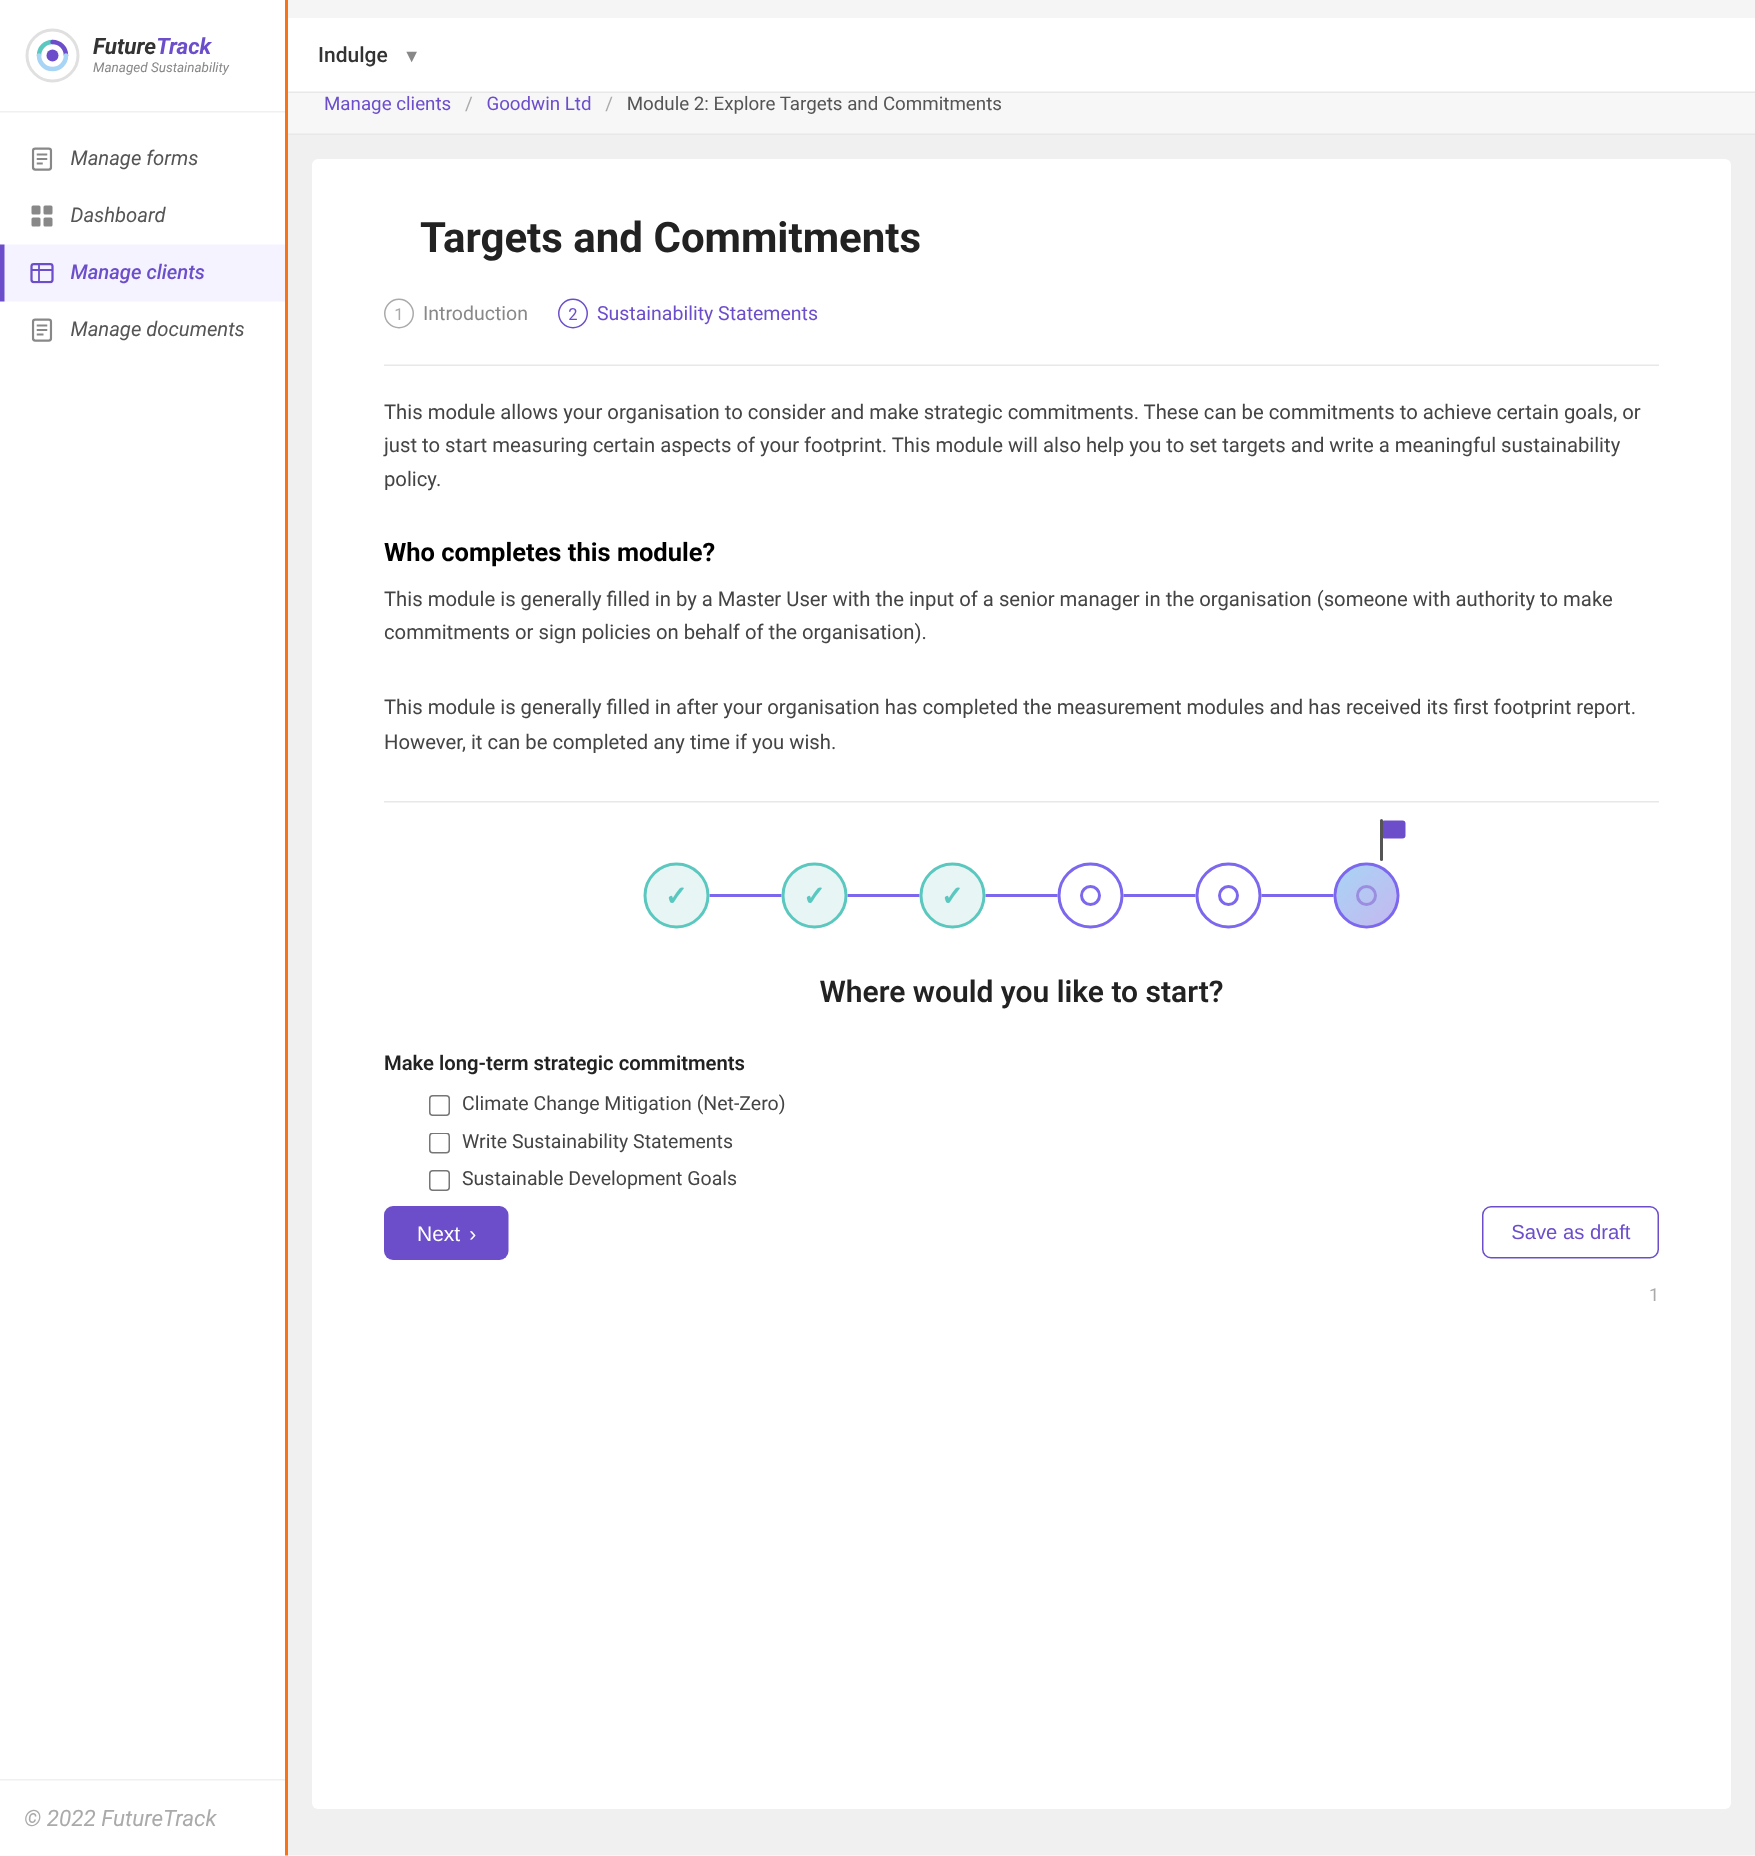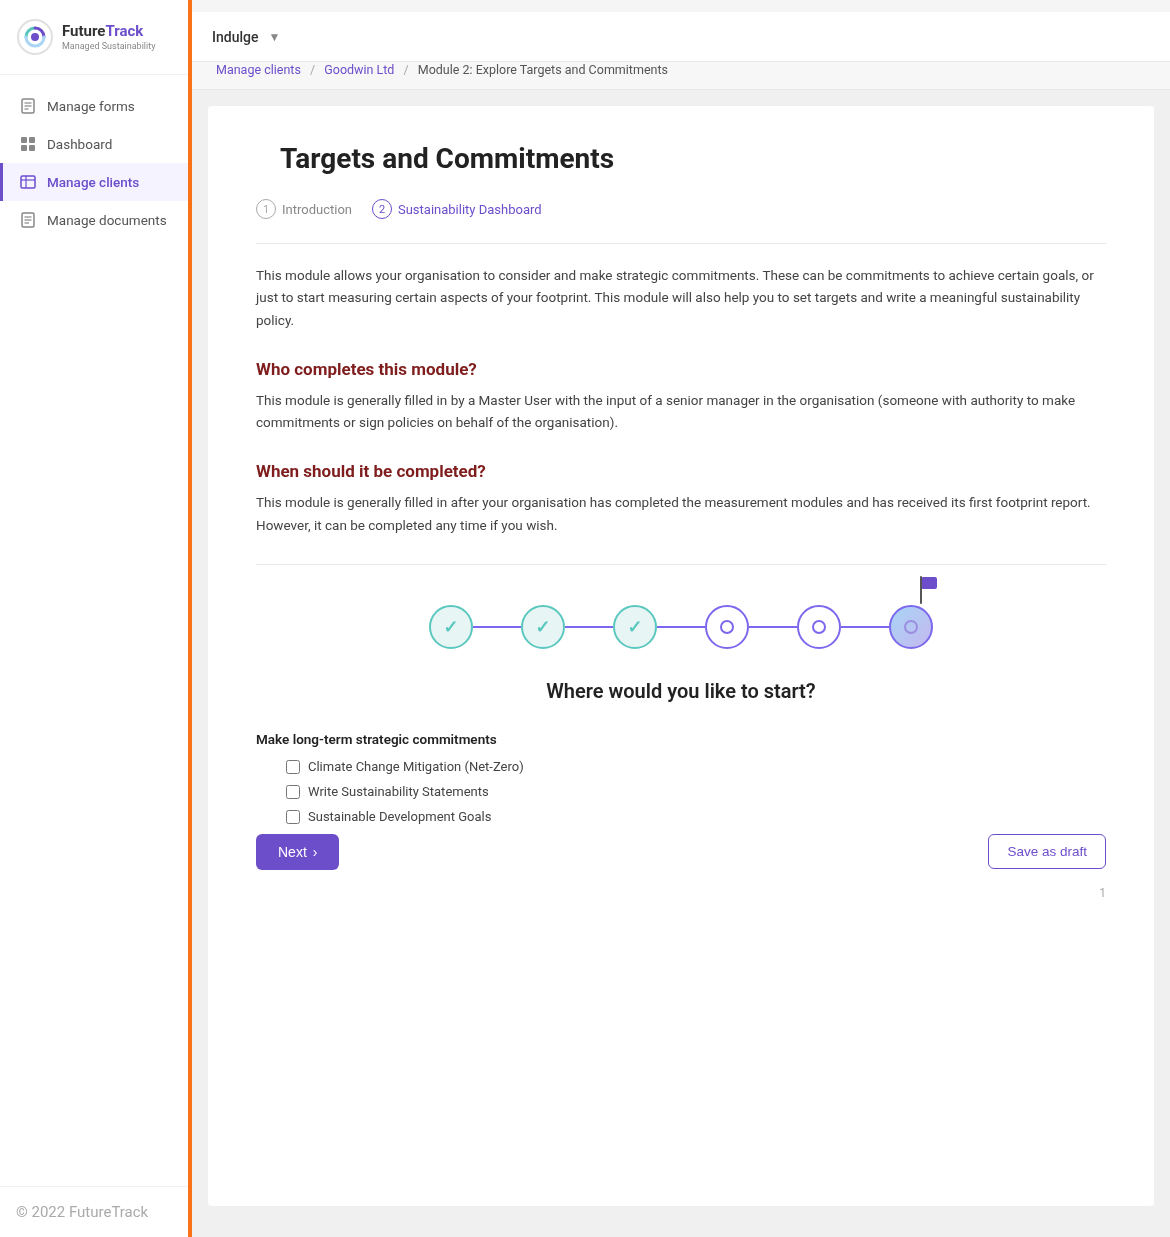--- a/index.html
+++ b/index.html
@@ -2,21 +2,21 @@
 <html><head>
   <meta charset="utf-8">
   <style>
     * { box-sizing: border-box; margin: 0; padding: 0; }
     body { font-family: -apple-system, BlinkMacSystemFont, 'Segoe UI', Roboto, sans-serif; background: #f5f5f5; color: #333; display: flex; flex-direction: column; min-height: 1237px; }
 
     
     .app-wrapper { display: flex; min-height: 1237px; }
 
     
-    .sidebar { width: 192px; background: #fff; border-right: 4px solid #f97316; display: flex; flex-direction: column; position: fixed; top: 0; left: 0; height: 100%; z-index: 10; }
+    .sidebar { width: 192px; background: #fff; border-right: 2px solid #f97316; display: flex; flex-direction: column; position: fixed; top: 0; left: 0; height: 100%; z-index: 10; font-style: italic; }
     .sidebar-logo { padding: 18px 16px; display: flex; align-items: center; gap: 8px; border-bottom: 1px solid #f0f0f0; }
     .logo-icon { width: 38px; height: 38px; }
     .logo-text { display: flex; flex-direction: column; }
     .logo-title { font-size: 15px; font-weight: 700; color: #333; line-height: 1.1; }
     .logo-title span { color: #6c4ecb; }
     .logo-subtitle { font-size: 9px; color: #888; margin-top: 1px; }
     .sidebar-nav { padding: 12px 0; flex: 1; }
     .nav-item { display: flex; align-items: center; gap: 10px; padding: 10px 16px; cursor: pointer; color: #555; font-size: 13.5px; border-left: 3px solid transparent; }
     .nav-item.active { color: #6c4ecb; border-left: 3px solid #6c4ecb; background: #f5f3ff; font-weight: 500; }
     .nav-icon { width: 18px; height: 18px; display: flex; align-items: center; justify-content: center; flex-shrink: 0; }
@@ -43,21 +43,21 @@
     .steps-row { display: flex; align-items: center; gap: 20px; margin-bottom: 24px; }
     .step-item { display: flex; align-items: center; gap: 6px; font-size: 13px; color: #888; }
     .step-num { width: 20px; height: 20px; border-radius: 50%; border: 1.5px solid #aaa; display: flex; align-items: center; justify-content: center; font-size: 11px; color: #aaa; flex-shrink: 0; }
     .step-item.active .step-num { border-color: #6c4ecb; color: #6c4ecb; }
     .step-item.active .step-label { color: #6c4ecb; }
 
     .divider { border: none; border-top: 1px solid #e8e8e8; margin: 20px 0; }
 
     
     .body-text { font-size: 13.5px; color: #444; line-height: 1.65; margin-bottom: 28px; }
-    .section-heading { font-size: 17px; font-weight: 700; color: #7f1d1d; margin-bottom: 10px; }
+    .section-heading { font-size: 17px; font-weight: 700; color: #000000; margin-bottom: 10px; }
 
     
     .progress-illustration { display: flex; justify-content: center; align-items: center; padding: 20px 0 30px; }
     .progress-track { display: flex; align-items: center; gap: 0; position: relative; }
     .track-node { width: 44px; height: 44px; border-radius: 50%; border: 2.5px solid #7b68ee; display: flex; align-items: center; justify-content: center; background: #fff; position: relative; z-index: 2; }
     .track-node.completed { background: #e8f5f5; border-color: #5bc8c0; }
     .track-node.last { border-color: #7b68ee; background: linear-gradient(135deg, #a8d4f5 0%, #c5b8f0 100%); }
     .track-line { width: 48px; height: 2.5px; background: #7b68ee; z-index: 1; }
     .check-mark { color: #5bc8c0; font-size: 18px; font-weight: 700; }
     .empty-circle { width: 14px; height: 14px; border-radius: 50%; border: 2px solid #7b68ee; }
@@ -163,32 +163,31 @@
     <div class="content-area">
       <h1 class="page-title">Targets and Commitments</h1>
 
       <div class="steps-row">
         <div class="step-item">
           <div class="step-num">1</div>
           <span class="step-label">Introduction</span>
         </div>
         <div class="step-item active">
           <div class="step-num">2</div>
-          <span class="step-label">Sustainability Dashboard</span>
+          <span class="step-label">Sustainability Statements</span>
         </div>
       </div>
 
       <hr class="divider">
 
       <p class="body-text">This module allows your organisation to consider and make strategic commitments. These can be commitments to achieve certain goals, or just to start measuring certain aspects of your footprint. This module will also help you to set targets and write a meaningful sustainability policy.</p>
 
       <h2 class="section-heading">Who completes this module?</h2>
       <p class="body-text">This module is generally filled in by a Master User with the input of a senior manager in the organisation (someone with authority to make commitments or sign policies on behalf of the organisation).</p>
 
-      <h2 class="section-heading">When should it be completed?</h2>
       <p class="body-text">This module is generally filled in after your organisation has completed the measurement modules and has received its first footprint report. However, it can be completed any time if you wish.</p>
 
       <hr class="divider">
 
       <div class="progress-illustration">
         <div class="progress-track">
 
           <div class="track-node completed">
             <span class="check-mark">✓</span>
           </div>

